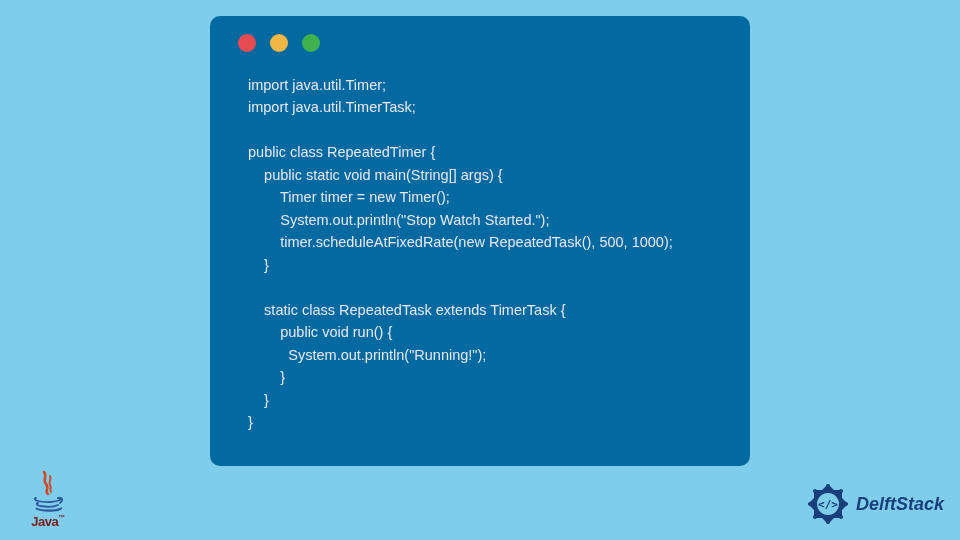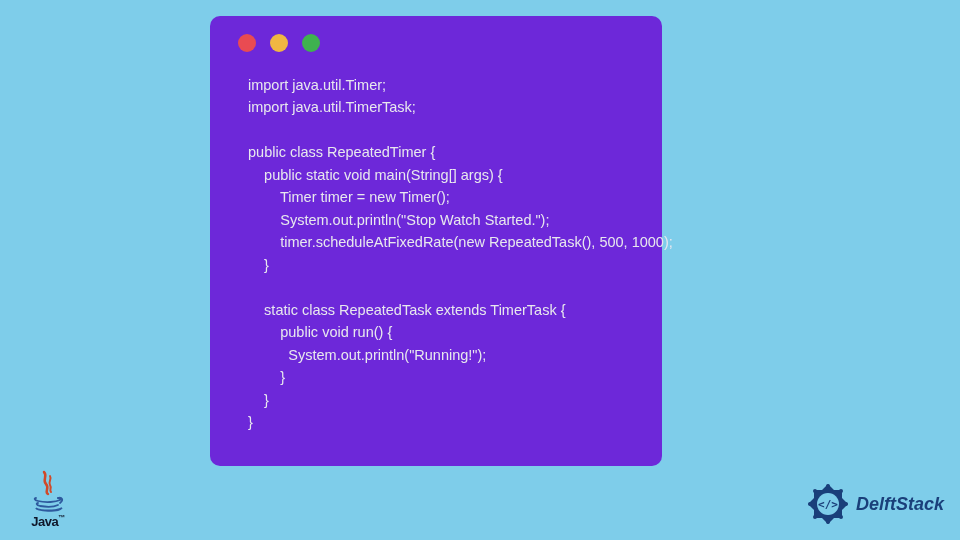--- a/index.html
+++ b/index.html
@@ -8,23 +8,23 @@
     height: 540px;
     background: #7ecdea;
     font-family: -apple-system, BlinkMacSystemFont, "Segoe UI", Arial, sans-serif;
     position: relative;
     overflow: hidden;
   }
   .code-window {
     position: absolute;
     left: 210px;
     top: 16px;
-    width: 452px;
+    width: 540px;
     height: 450px;
-    background: #6d28d9;
+    background: #0369a1;
     border-radius: 10px;
     padding: 18px 24px 20px 24px;
   }
   .window-controls {
     display: flex;
     gap: 14px;
     margin-bottom: 22px;
     padding-left: 4px;
   }
   .dot {
@@ -52,21 +52,21 @@
     display: flex;
     flex-direction: column;
     align-items: center;
     justify-content: flex-end;
   }
   .java-logo svg { display: block; }
   .java-text {
     font-family: Arial, sans-serif;
     font-size: 13px;
     font-weight: bold;
-    color: #0f172a;
+    color: #7f1d1d;
     letter-spacing: -0.5px;
   }
   .java-tm {
     font-size: 7px;
     vertical-align: super;
   }
   .delft-logo {
     position: absolute;
     right: 16px;
     bottom: 14px;

